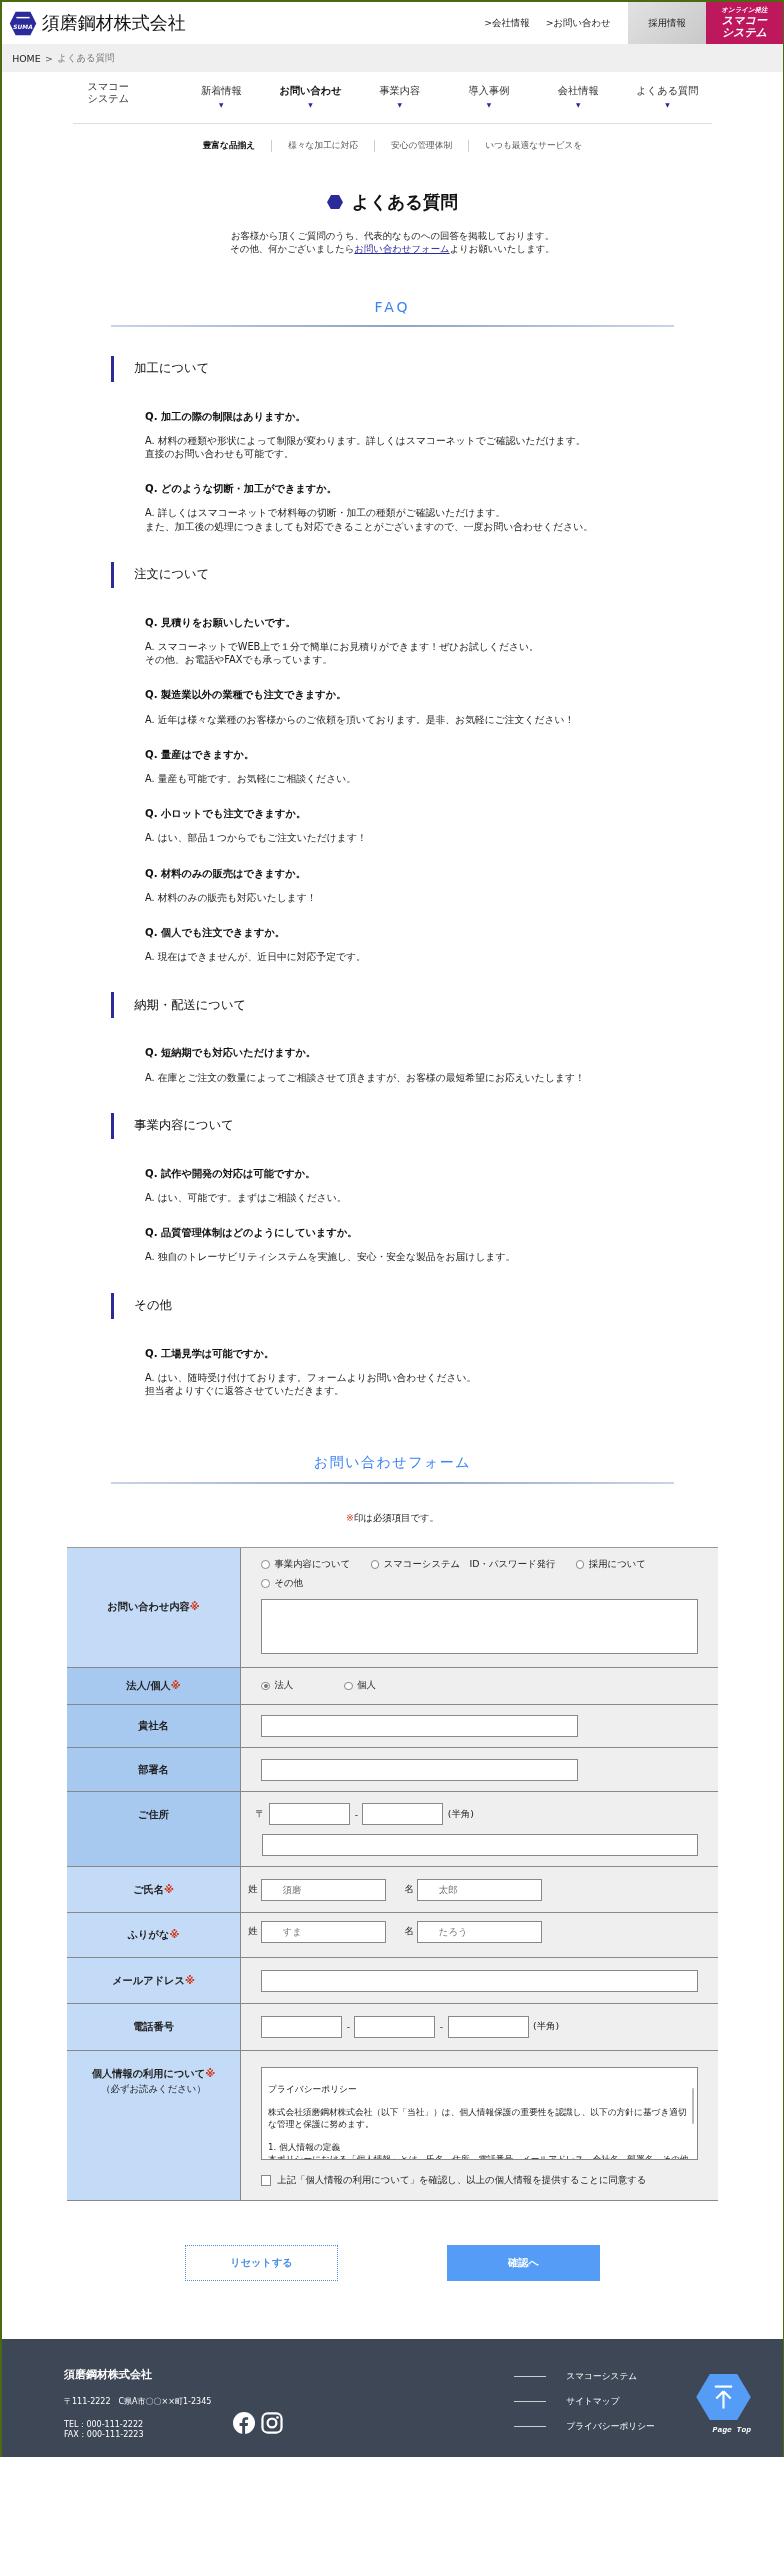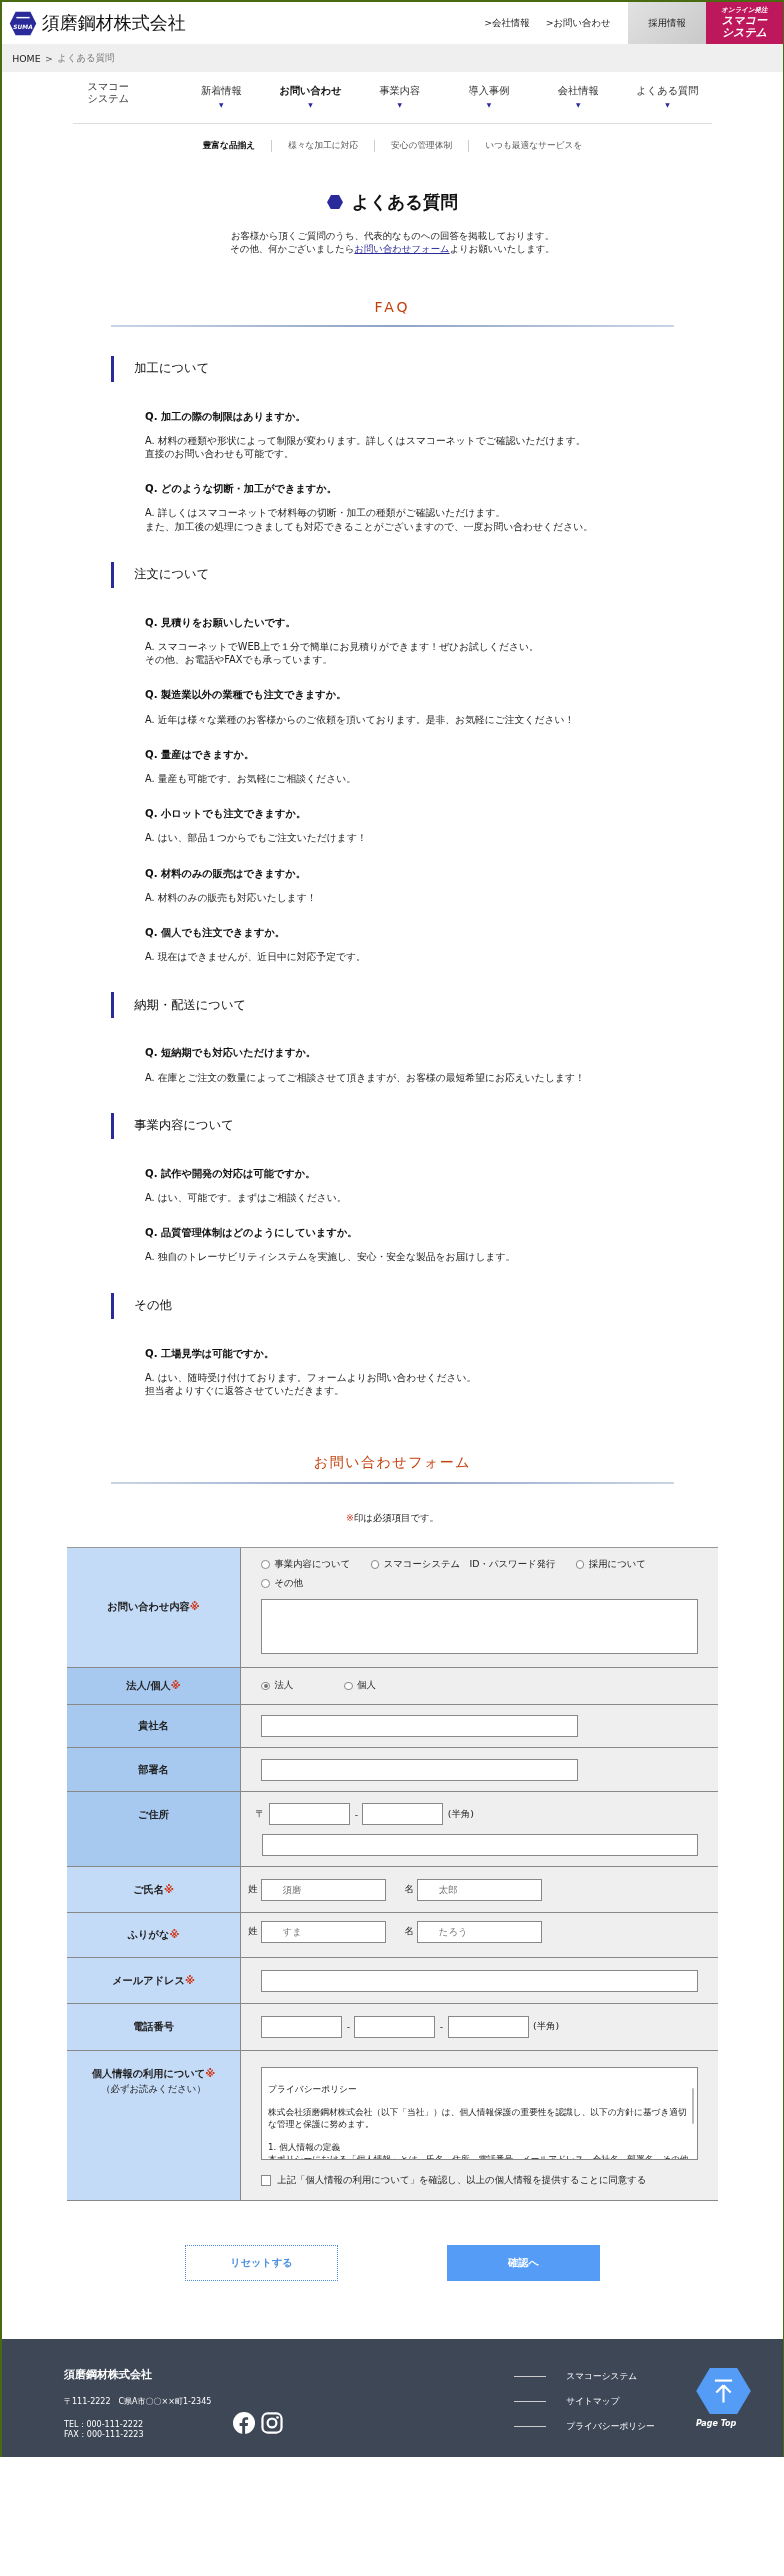--- a/index.html
+++ b/index.html
@@ -34,21 +34,21 @@
   .subnav span { padding: 0 16px; border-left: 0.7px solid #ccc; line-height: 11.6px; }
   .subnav span:first-child { border-left: none; font-weight: bold; color: #111; }
 
   
   .page-title { display: flex; justify-content: center; align-items: center; margin-top: 22px; gap: 8.7px; }
   .hex { width: 16px; height: 14.5px; }
   .page-title h1 { font-size: 17.4px; font-weight: bold; color: #111; }
   .intro { text-align: center; font-size: 9.4px; line-height: 1.4; margin-top: 14.5px; color: #222; }
   .intro a { color: #2a2a9a; text-decoration: underline; }
 
-  .section-heading { text-align: center; font-size: 14px; letter-spacing: 2.9px; margin-top: 44px; color: #c2410c; }
+  .section-heading { text-align: center; font-size: 14px; letter-spacing: 2.9px; margin-top: 44px; color: #3b82f6; }
   .section-line { height: 1.5px; background: linear-gradient(90deg, #c9d4e6, #8fa3c5 50%, #c9d4e6); margin: 10.2px 109px 0; }
 
   
   .faq { padding: 0 109px; }
   .faq-cat { margin-top: 29px; border-left: 3.6px solid #2a2a9a; padding-left: 20.3px; font-size: 12.3px; font-weight: 500; height: 26px; display: flex; align-items: center; color: #111; }
   .faq-item { padding-left: 34px; margin-top: 28px; }
   .faq-item + .faq-item { margin-top: 22px; }
   .faq-q { font-size: 10.2px; font-weight: bold; color: #111; }
   .faq-a { font-size: 9.8px; color: #222; margin-top: 10.2px; line-height: 1.35; white-space: pre-line; }
 
@@ -86,21 +86,21 @@
 
   
   .footer { background: #3e4756; height: 118px; display: flex; padding: 22px 0 0 62px; position: relative; color: #fff; }
   .f-company { font-size: 11px; font-weight: bold; margin-top: 5.8px; }
   .f-addr { font-size: 8px; margin-top: 14.5px; }
   .f-tel { font-size: 8px; margin-top: 13px; line-height: 1.25; }
   .social { position: absolute; left: 231px; top: 73px; display: flex; gap: 5.8px; }
   .footer-links { position: absolute; left: 512px; top: 25px; font-size: 8.7px; }
   .footer-link { display: flex; align-items: center; gap: 20.3px; height: 25px; }
   .footer-link .line { width: 32px; height: 0.7px; background: #ccc; }
-  .page-top { position: absolute; left: 694px; top: 29px; text-align: left; }
+  .page-top { position: absolute; left: 694px; top: 35px; text-align: right; font-family: Liberation Mono, monospace; }
   .page-top .label { font-size: 8px; font-weight: bold; font-style: italic; margin-top: 1.5px; }
   .copyright { background: #0d1c36; height: 22px; color: #9fb0c6; font-size: 8px; text-align: center; line-height: 22px; }
 </style>
 </head>
 <body>
 
 <div class="page">
 
   <header class="header">
     <div class="logo">

